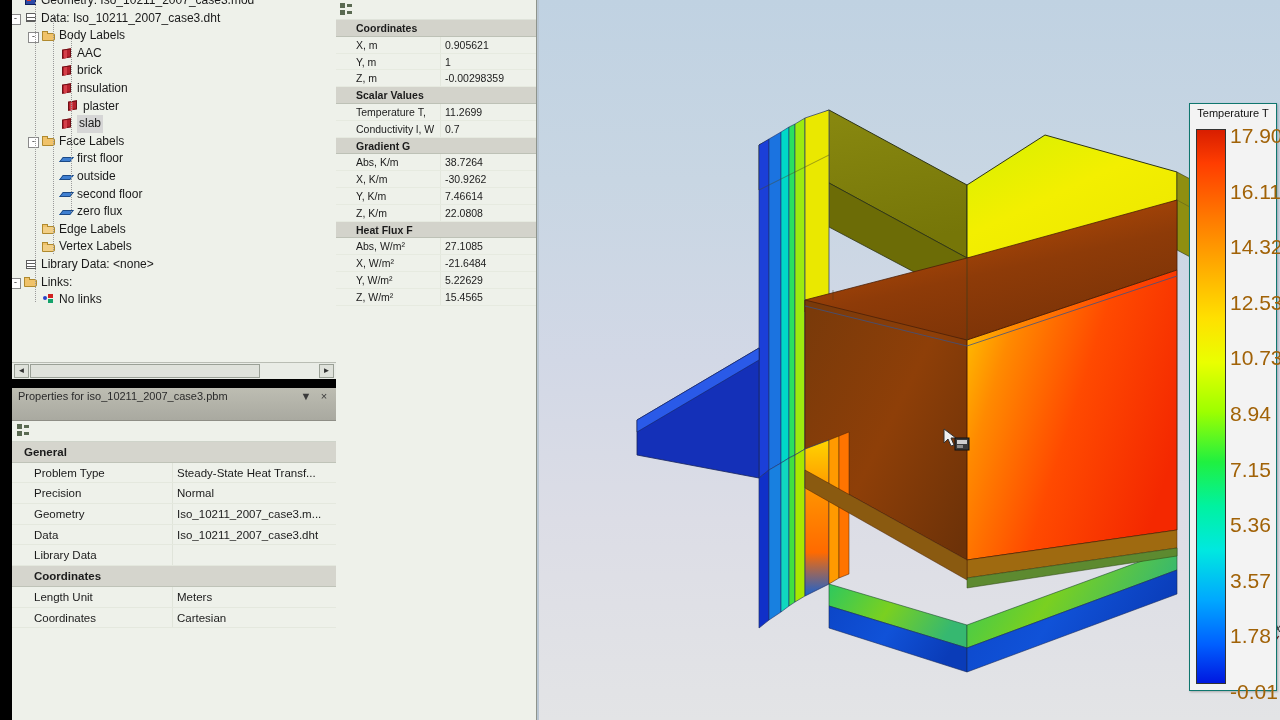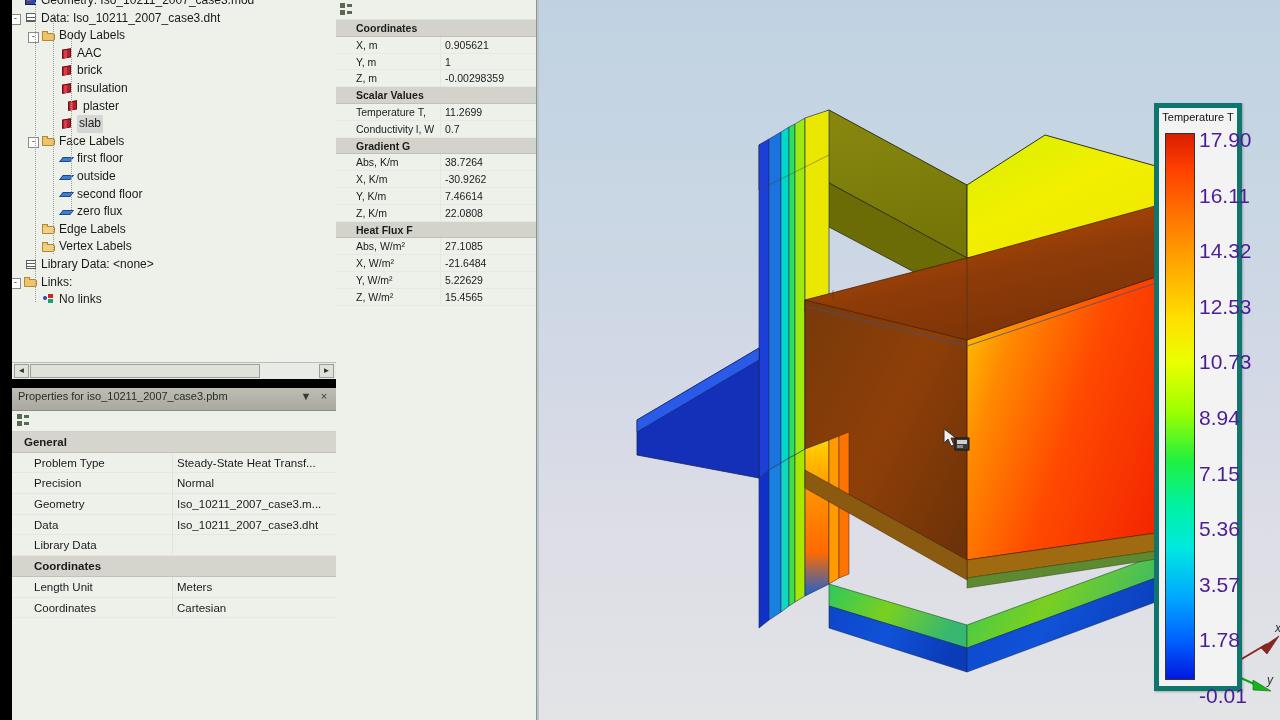--- a/index.html
+++ b/index.html
@@ -49,21 +49,21 @@
   
   #tree-hscroll{position:absolute;left:12px;top:362px;width:324px;height:17px;
      background:#e9ece6;border-top:1px solid #b9bdb4;box-sizing:border-box;}
   .sb-btn{position:absolute;top:1px;width:15px;height:14px;background:#dfe2db;
      border:1px solid #9aa096;box-sizing:border-box;font-size:8px;line-height:12px;text-align:center;color:#333;}
   .sb-thumb{position:absolute;top:1px;height:14px;background:#dfe2db;border:1px solid #9aa096;box-sizing:border-box;}
 
   
   #props-panel{position:absolute;left:12px;top:388px;width:324px;height:332px;
      background:#eef1ea;border-right:1px solid #9aa39a;overflow:hidden;}
-  #props-title{position:relative;height:23px;background:linear-gradient(#bdbdb2,#a9a9a0);
+  #props-title{position:relative;height:33px;background:linear-gradient(#bdbdb2,#a9a9a0);
      border-bottom:1px solid #8e8e86;font-size:11px;color:#2b2b2b;line-height:17px;padding-left:6px;
      box-sizing:border-box;white-space:nowrap;}
   #props-title .tb{position:absolute;top:0;width:16px;height:17px;text-align:center;font-size:11px;color:#3a3a3a;}
   #props-toolbar{height:20px;background:#eef1ea;border-bottom:1px solid #cfd4ca;position:relative;}
   .tbicon{position:absolute;left:5px;top:3px;width:13px;height:13px;}
   .tbicon s{position:absolute;display:block;background:#5a6a52;}
   .grid-row{display:flex;height:20.7px;line-height:20.7px;font-size:11.5px;color:#1b1b1b;
      border-bottom:1px solid #e4e8de;box-sizing:border-box;}
   .grid-row.group{background:#d5d5cd;font-weight:bold;border-bottom:1px solid #bfc3b8;}
   .grid-row .k{width:160px;padding-left:22px;box-sizing:border-box;overflow:hidden;white-space:nowrap;}
@@ -83,34 +83,34 @@
   .d-row .dv{flex:1;padding-left:4px;border-left:1px solid #e3e7dd;box-sizing:border-box;
      overflow:hidden;white-space:nowrap;}
 
   
   #viewport{position:absolute;left:537px;top:0;width:743px;height:720px;
      background:linear-gradient(180deg,#c0d2e2 0%,#c8d6e3 25%,#d2d8e6 50%,#dcdde6 72%,#e3e4e6 100%);
      overflow:hidden;}
   #viewport .vp-left-edge{position:absolute;left:0;top:0;width:2px;height:720px;background:#b9c6d2;}
 
   
-  #colorbar{position:absolute;left:1154px;top:103px;width:88px;height:588px;
-     background:#f3f3f3;border:5px solid #0f766e;box-sizing:border-box;
+  #colorbar{position:absolute;left:1189px;top:103px;width:88px;height:588px;
+     background:#f3f3f3;border:1px solid #0f766e;box-sizing:border-box;
      box-shadow:1px 1px 2px rgba(0,0,0,.25);}
   #cb-title{height:19px;line-height:19px;text-align:center;font-size:11px;color:#111;}
   #cb-body{position:absolute;left:0;top:19px;right:0;bottom:0;}
   #cb-gradient{position:absolute;left:6px;top:6px;width:30px;bottom:6px;
      border:1px solid #333;box-sizing:border-box;
      background:linear-gradient(180deg,
         #d81e00 0%, #ff3d00 6%, #ff7a00 16%, #ffb300 26%,
         #ffe000 34%, #eaff00 42%, #9dff00 51%,
         #20f040 60%, #00f2a0 68%, #00e8e0 76%,
         #00a8ff 85%, #0060ff 93%, #0018e0 100%);}
-  .cb-lab{position:absolute;left:40px;right:2px;text-align:right;font-size:21px;
-     color:#4c1d95;font-family:"Liberation Sans",sans-serif;line-height:1;}
+  .cb-lab{position:absolute;left:40px;right:2px;font-size:21px;
+     color:#a16207;font-family:"Liberation Sans",sans-serif;line-height:1;}
 
   
   #axis-triad{position:absolute;left:668px;top:592px;width:90px;height:100px;}
   .ax-lab{position:absolute;font-size:12px;font-style:italic;color:#333;}
 
   
   #cursor{position:absolute;left:942px;top:428px;width:34px;height:26px;}
 
   .blackbar{position:absolute;background:#000;}
 </style>

